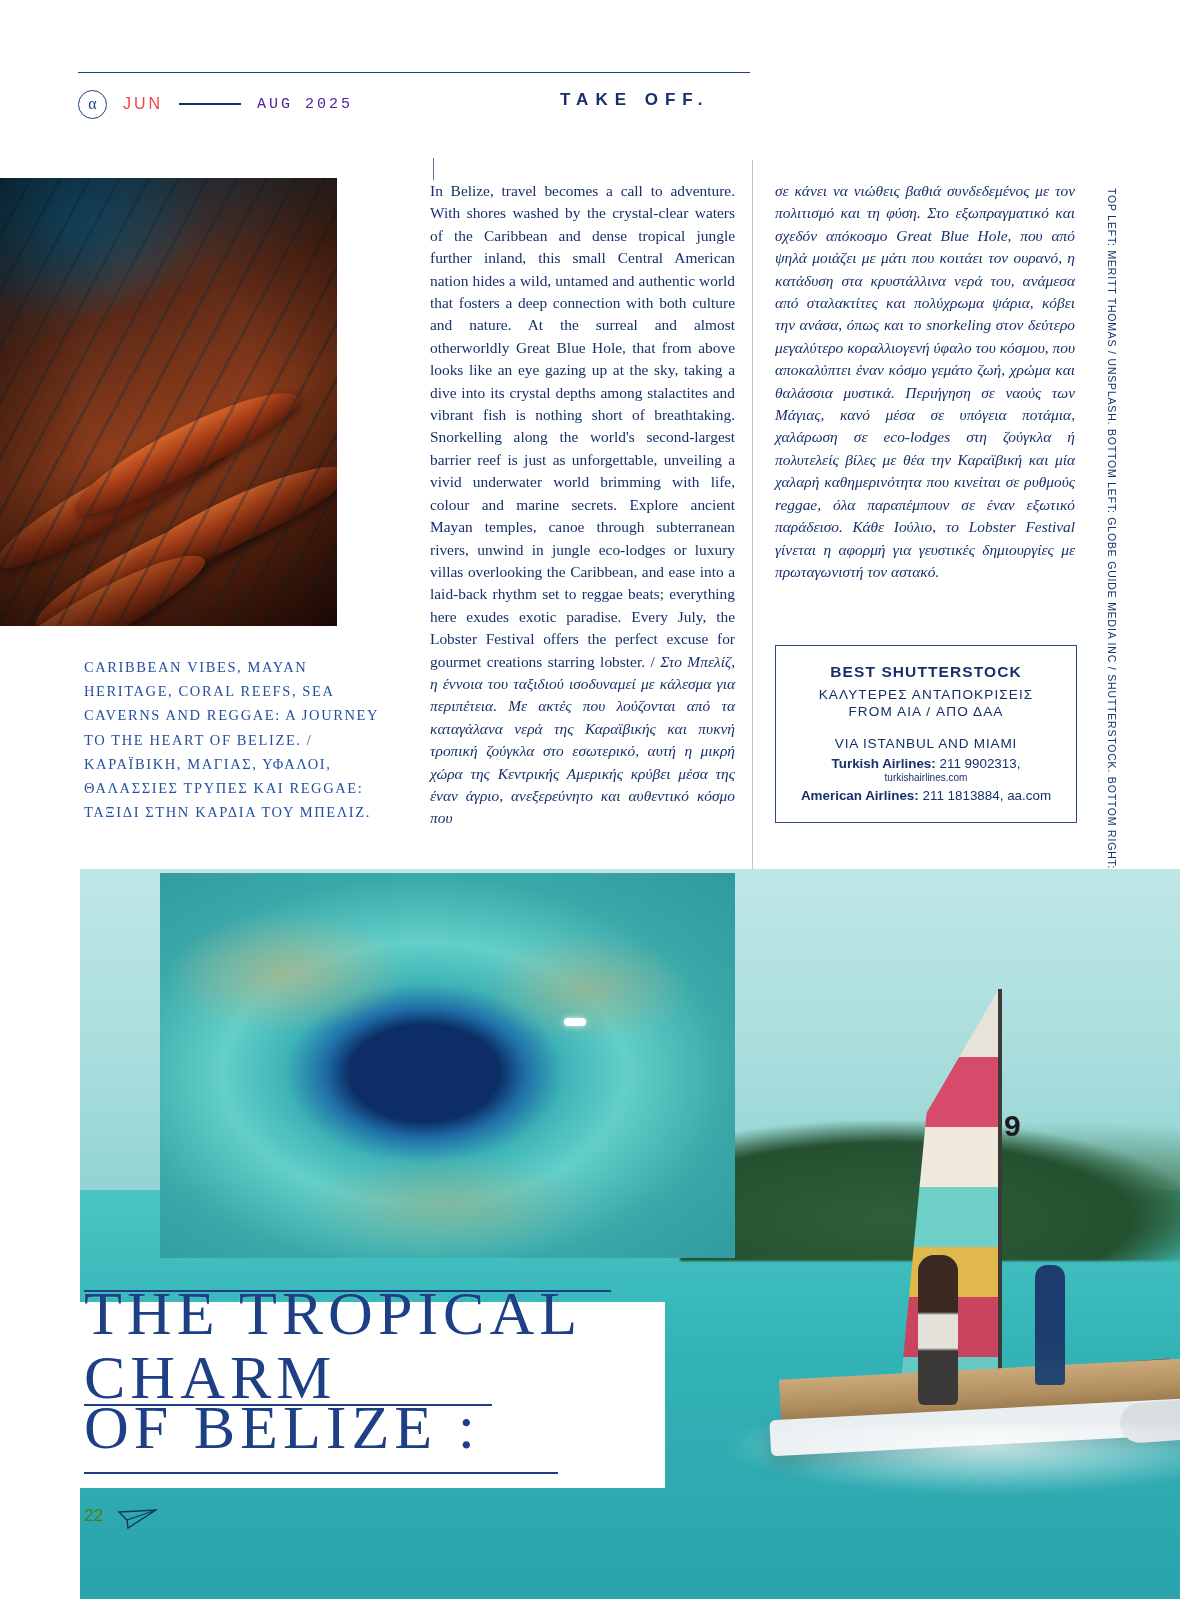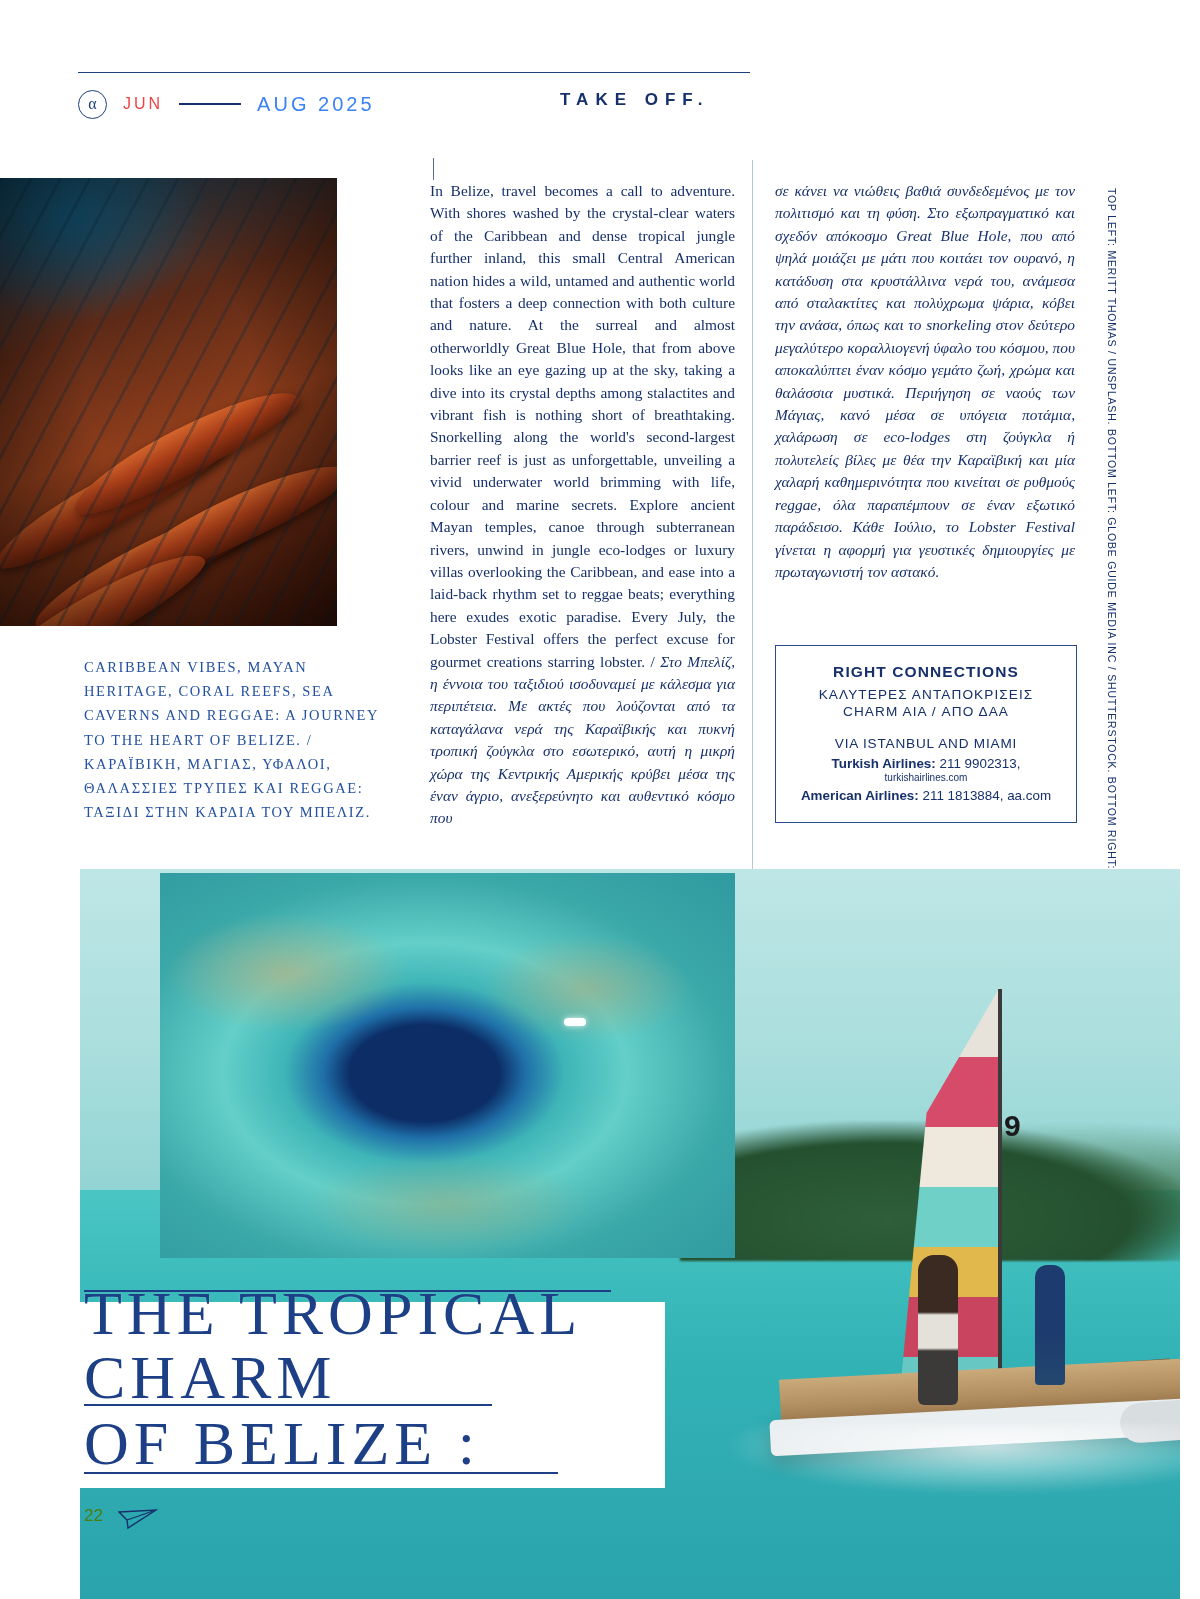--- a/index.html
+++ b/index.html
@@ -56,23 +56,23 @@
     font-weight: 400;
   }
   .date-rule {
     width: 62px;
     height: 1.5px;
     background: #16306b;
     margin: 0 16px;
   }
   .date-aug {
     letter-spacing: 3px;
-    font-size: 20px;
-    color: #3b82f6;
-    font-family: Liberation Sans, sans-serif;
+    font-size: 15px;
+    color: #4c1d95;
+    font-family: Liberation Mono, monospace;
   }
   .takeoff {
     position: absolute;
     left: 560px;
     top: 90px;
     letter-spacing: 7px;
     font-size: 17px;
     font-weight: bold;
     color: #16306b;
     font-family: "Liberation Sans", sans-serif;
@@ -331,21 +331,21 @@
     line-height: 1.22;
     text-transform: uppercase;
   }
   .hl-line {
     position: relative;
     display: block;
     white-space: nowrap;
   }
   .hl-1 { position: absolute; left: 0; top: 0; z-index: 5; text-shadow: 0 0 2px rgba(255,255,255,.25); margin-top: 48px; }
   .hl-2 { position: absolute; left: 0; top: 112px; z-index: 5; }
-  .hl-3 { position: absolute; left: 0; top: 178px; z-index: 5; }
+  .hl-3 { position: absolute; left: 0; top: 162px; z-index: 5; }
   .hl-underline {
     position: absolute;
     background: #1c3f86;
     height: 2px;
     z-index: 5;
   }
   .hl-u1 { left: 84px; top: 1290px; width: 527px; }
   .hl-u2 { left: 84px; top: 1404px; width: 408px; }
   .hl-u3 { left: 84px; top: 1472px; width: 474px; }
 
@@ -410,23 +410,23 @@
 
 <div class="col col-1">
   <p><span>In Belize, travel becomes a call to adventure. With shores washed by the crystal-clear waters of the Caribbean and dense tropical jungle further inland, this small Central American nation hides a wild, untamed and authentic world that fosters a deep connection with both culture and nature. At the surreal and almost otherworldly Great Blue Hole, that from above looks like an eye gazing up at the sky, taking a dive into its crystal depths among stalactites and vibrant fish is nothing short of breathtaking. Snorkelling along the world's second-largest barrier reef is just as unforgettable, unveiling a vivid underwater world brimming with life, colour and marine secrets. Explore ancient Mayan temples, canoe through subterranean rivers, unwind in jungle eco-lodges or luxury villas overlooking the Caribbean, and ease into a laid-back rhythm set to reggae beats; everything here exudes exotic paradise. Every July, the Lobster Festival offers the perfect excuse for gourmet creations starring lobster. / </span><span class="gr">Στο Μπελίζ, η έννοια του ταξιδιού ισοδυναμεί με κάλεσμα για περιπέτεια. Με ακτές που λούζονται από τα καταγάλανα νερά της Καραϊβικής και πυκνή τροπική ζούγκλα στο εσωτερικό, αυτή η μικρή χώρα της Κεντρικής Αμερικής κρύβει μέσα της έναν άγριο, ανεξερεύνητο και αυθεντικό κόσμο που</span></p>
 </div>
 
 <div class="col col-2">
   <p class="gr"><span>σε κάνει να νιώθεις βαθιά συνδεδεμένος με τον πολιτισμό και τη φύση. Στο εξωπραγματικό και σχεδόν απόκοσμο Great Blue Hole, που από ψηλά μοιάζει με μάτι που κοιτάει τον ουρανό, η κατάδυση στα κρυστάλλινα νερά του, ανάμεσα από σταλακτίτες και πολύχρωμα ψάρια, κόβει την ανάσα, όπως και το snorkeling στον δεύτερο μεγαλύτερο κοραλλιογενή ύφαλο του κόσμου, που αποκαλύπτει έναν κόσμο γεμάτο ζωή, χρώμα και θαλάσσια μυστικά. Περιήγηση σε ναούς των Μάγιας, κανό μέσα σε υπόγεια ποτάμια, χαλάρωση σε eco-lodges στη ζούγκλα ή πολυτελείς βίλες με θέα την Καραϊβική και μία χαλαρή καθημερινότητα που κινείται σε ρυθμούς reggae, όλα παραπέμπουν σε έναν εξωτικό παράδεισο. Κάθε Ιούλιο, το Lobster Festival γίνεται η αφορμή για γευστικές δημιουργίες με πρωταγωνιστή τον αστακό.</span></p>
 </div>
 
 <div class="conn-box">
-  <div class="conn-title">RIGHT CONNECTIONS</div>
+  <div class="conn-title">BEST SHUTTERSTOCK</div>
   <div class="conn-sub1">ΚΑΛΥΤΕΡΕΣ ΑΝΤΑΠΟΚΡΙΣΕΙΣ</div>
-  <div class="conn-sub2">CHARM AIA / ΑΠΟ ΔΑΑ</div>
+  <div class="conn-sub2">FROM AIA / ΑΠΟ ΔΑΑ</div>
   <div class="conn-via">VIA ISTANBUL AND MIAMI</div>
   <div class="conn-line">
     <b>Turkish Airlines:</b>
     <span>211 9902313,</span>
   </div>
   <div class="conn-url">turkishairlines.com</div>
   <div class="conn-line">
     <b>American Airlines:</b>
     <span>211 1813884,  aa.com</span>
   </div>

